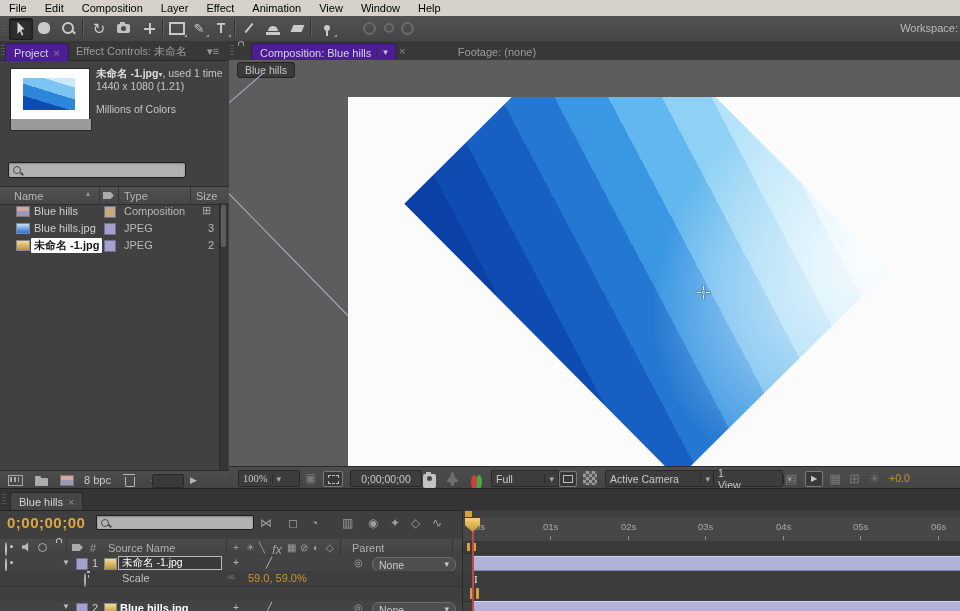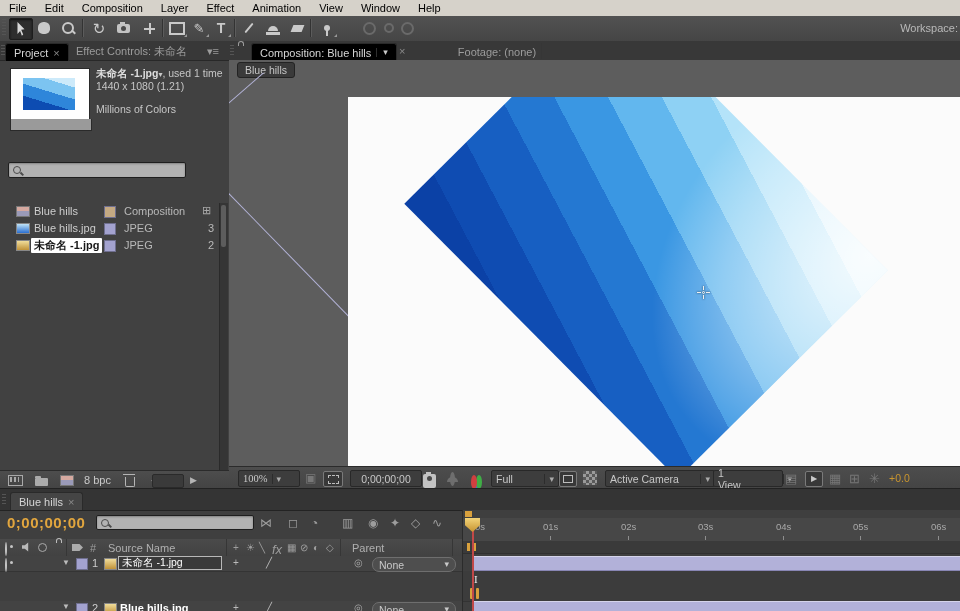--- a/index.html
+++ b/index.html
@@ -74,21 +74,21 @@
       box-shadow:5px 0 0 #3fae46,2.5px 4px 0 #3f6fd0;}
   .i-checker{width:14px;height:11px;background-image:
       linear-gradient(45deg,#9a9a9a 25%,transparent 25%,transparent 75%,#9a9a9a 75%),
       linear-gradient(45deg,#9a9a9a 25%,#5a5a5a 25%,#5a5a5a 75%,#9a9a9a 75%);
       background-size:6px 6px;background-position:0 0,3px 3px;}
 
   
   .tabbar{background:#383838;border-bottom:1px solid #282828;}
   .tab{position:absolute;top:2px;height:17px;display:flex;align-items:center;gap:5px;padding:0 8px;
        border-radius:3px 3px 0 0;font-size:11px;color:#9c9c9c;}
-  .tab.active{background:#000000;color:#d6d6d6;border:1px solid #2a2a2a;border-bottom:none;}
+  .tab.active{background:#4c1d95;color:#d6d6d6;border:1px solid #2a2a2a;border-bottom:none;}
   .x{color:#8a8a8a;font-size:11px;}
   .grip{position:absolute;width:4px;background:repeating-linear-gradient(#555 0 1px,transparent 1px 3px);}
 
   
   .projpanel{left:0;top:41px;width:229px;height:447px;background:#414141;border-right:1px solid #242424;}
   .searchbox{position:absolute;background:#b2b2b2;border:1px solid #1e1e1e;border-radius:2px;
              display:flex;align-items:center;padding:0 4px;box-shadow:inset 0 1px 2px #828282;}
   .listhdr{position:absolute;background:linear-gradient(#515151,#474747);border-top:1px solid #2c2c2c;
            border-bottom:1px solid #2c2c2c;color:#b5b5b5;}
   .colsep{position:absolute;top:0;width:1px;height:100%;background:#363636;}
@@ -249,20 +249,30 @@
     <div class="abs" style="left:96px;top:26px;width:130px;color:#c6c6c6;font-size:10.5px;line-height:13px;">
       <div><span style="color:#dedede;font-weight:bold;">未命名 -1.jpg</span><span class="glyph" style="font-size:8px;">▾</span><span>, used 1 time</span></div>
       <div>1440 x 1080 (1.21)</div>
       <div style="margin-top:10px;">Millions of Colors</div>
     </div>
 
     <div class="searchbox" style="left:8px;top:121px;width:168px;height:14px;">
       <span class="i-mag"></span>
     </div>
 
+    <div class="listhdr" style="left:0;top:145px;width:229px;height:17px;">
+      <span class="abs" style="left:14px;top:3px;">Name</span>
+      <span class="abs glyph" style="left:86px;top:3px;font-size:8px;color:#9a9a9a;">▴</span>
+      <span class="abs i-tag" style="left:103px;top:5px;"></span>
+      <span class="abs" style="left:124px;top:3px;">Type</span>
+      <span class="abs" style="left:196px;top:3px;">Size</span>
+      <span class="colsep" style="left:99px;"></span>
+      <span class="colsep" style="left:118px;"></span>
+      <span class="colsep" style="left:190px;"></span>
+    </div>
 
     <div class="prow" style="top:162px;">
       <span class="abs i-slate" style="left:16px;top:3px;"></span>
       <span class="abs" style="left:34px;top:2px;color:#cdcdcd;">Blue hills</span>
       <span class="abs chipbox" style="left:104px;top:3px;background:#c4a983;"></span>
       <span class="abs" style="left:124px;top:2px;color:#b9b9b9;">Composition</span>
       <span class="abs glyph" style="left:202px;top:2px;font-size:11px;color:#a9a9a9;">⊞</span>
     </div>
     <div class="prow" style="top:179px;">
       <span class="abs i-img" style="left:16px;top:3px;"></span>
@@ -424,20 +434,26 @@
       <span class="nameedit" style="left:118px;top:0px;width:96px;">未命名 -1.jpg</span>
       <span class="abs" style="left:233px;top:1px;font-size:10px;color:#bbb;">+</span>
       <span class="abs" style="left:266px;top:1px;font-size:10px;color:#bbb;">╱</span>
       <span class="abs" style="left:354px;top:1px;font-size:10px;color:#a9a9a9;">◎</span>
       <div class="pill" style="left:372px;top:1px;width:70px;">
         <span style="flex:1;">None</span>
         <span class="glyph" style="font-size:9px;">▾</span>
       </div>
     </div>
 
+    <div class="lrow prop" style="top:82px;">
+      <span class="abs i-watch" style="left:84px;top:3px;"></span>
+      <span class="abs" style="left:122px;top:1px;color:#c2c2c2;">Scale</span>
+      <span class="abs glyph dim" style="left:228px;top:1px;font-size:10px;">∞</span>
+      <span class="abs orangeval" style="left:248px;top:1px;">59.0, 59.0%</span>
+    </div>
 
 
     <div class="lrow" style="top:112px;height:11px;">
       <span class="abs glyph" style="left:62px;top:2px;font-size:8px;color:#bbb;">▼</span>
       <span class="abs chipbox" style="left:76px;top:2px;"></span>
       <span class="abs" style="left:92px;top:1px;color:#ccc;">2</span>
       <span class="abs i-img warm" style="left:104px;top:2px;width:11px;height:10px;"></span>
       <span class="abs" style="left:120px;top:1px;color:#fff;font-weight:bold;">Blue hills.jpg</span>
       <span class="abs" style="left:233px;top:1px;font-size:10px;color:#bbb;">+</span>
       <span class="abs" style="left:266px;top:1px;font-size:10px;color:#bbb;">╱</span>

